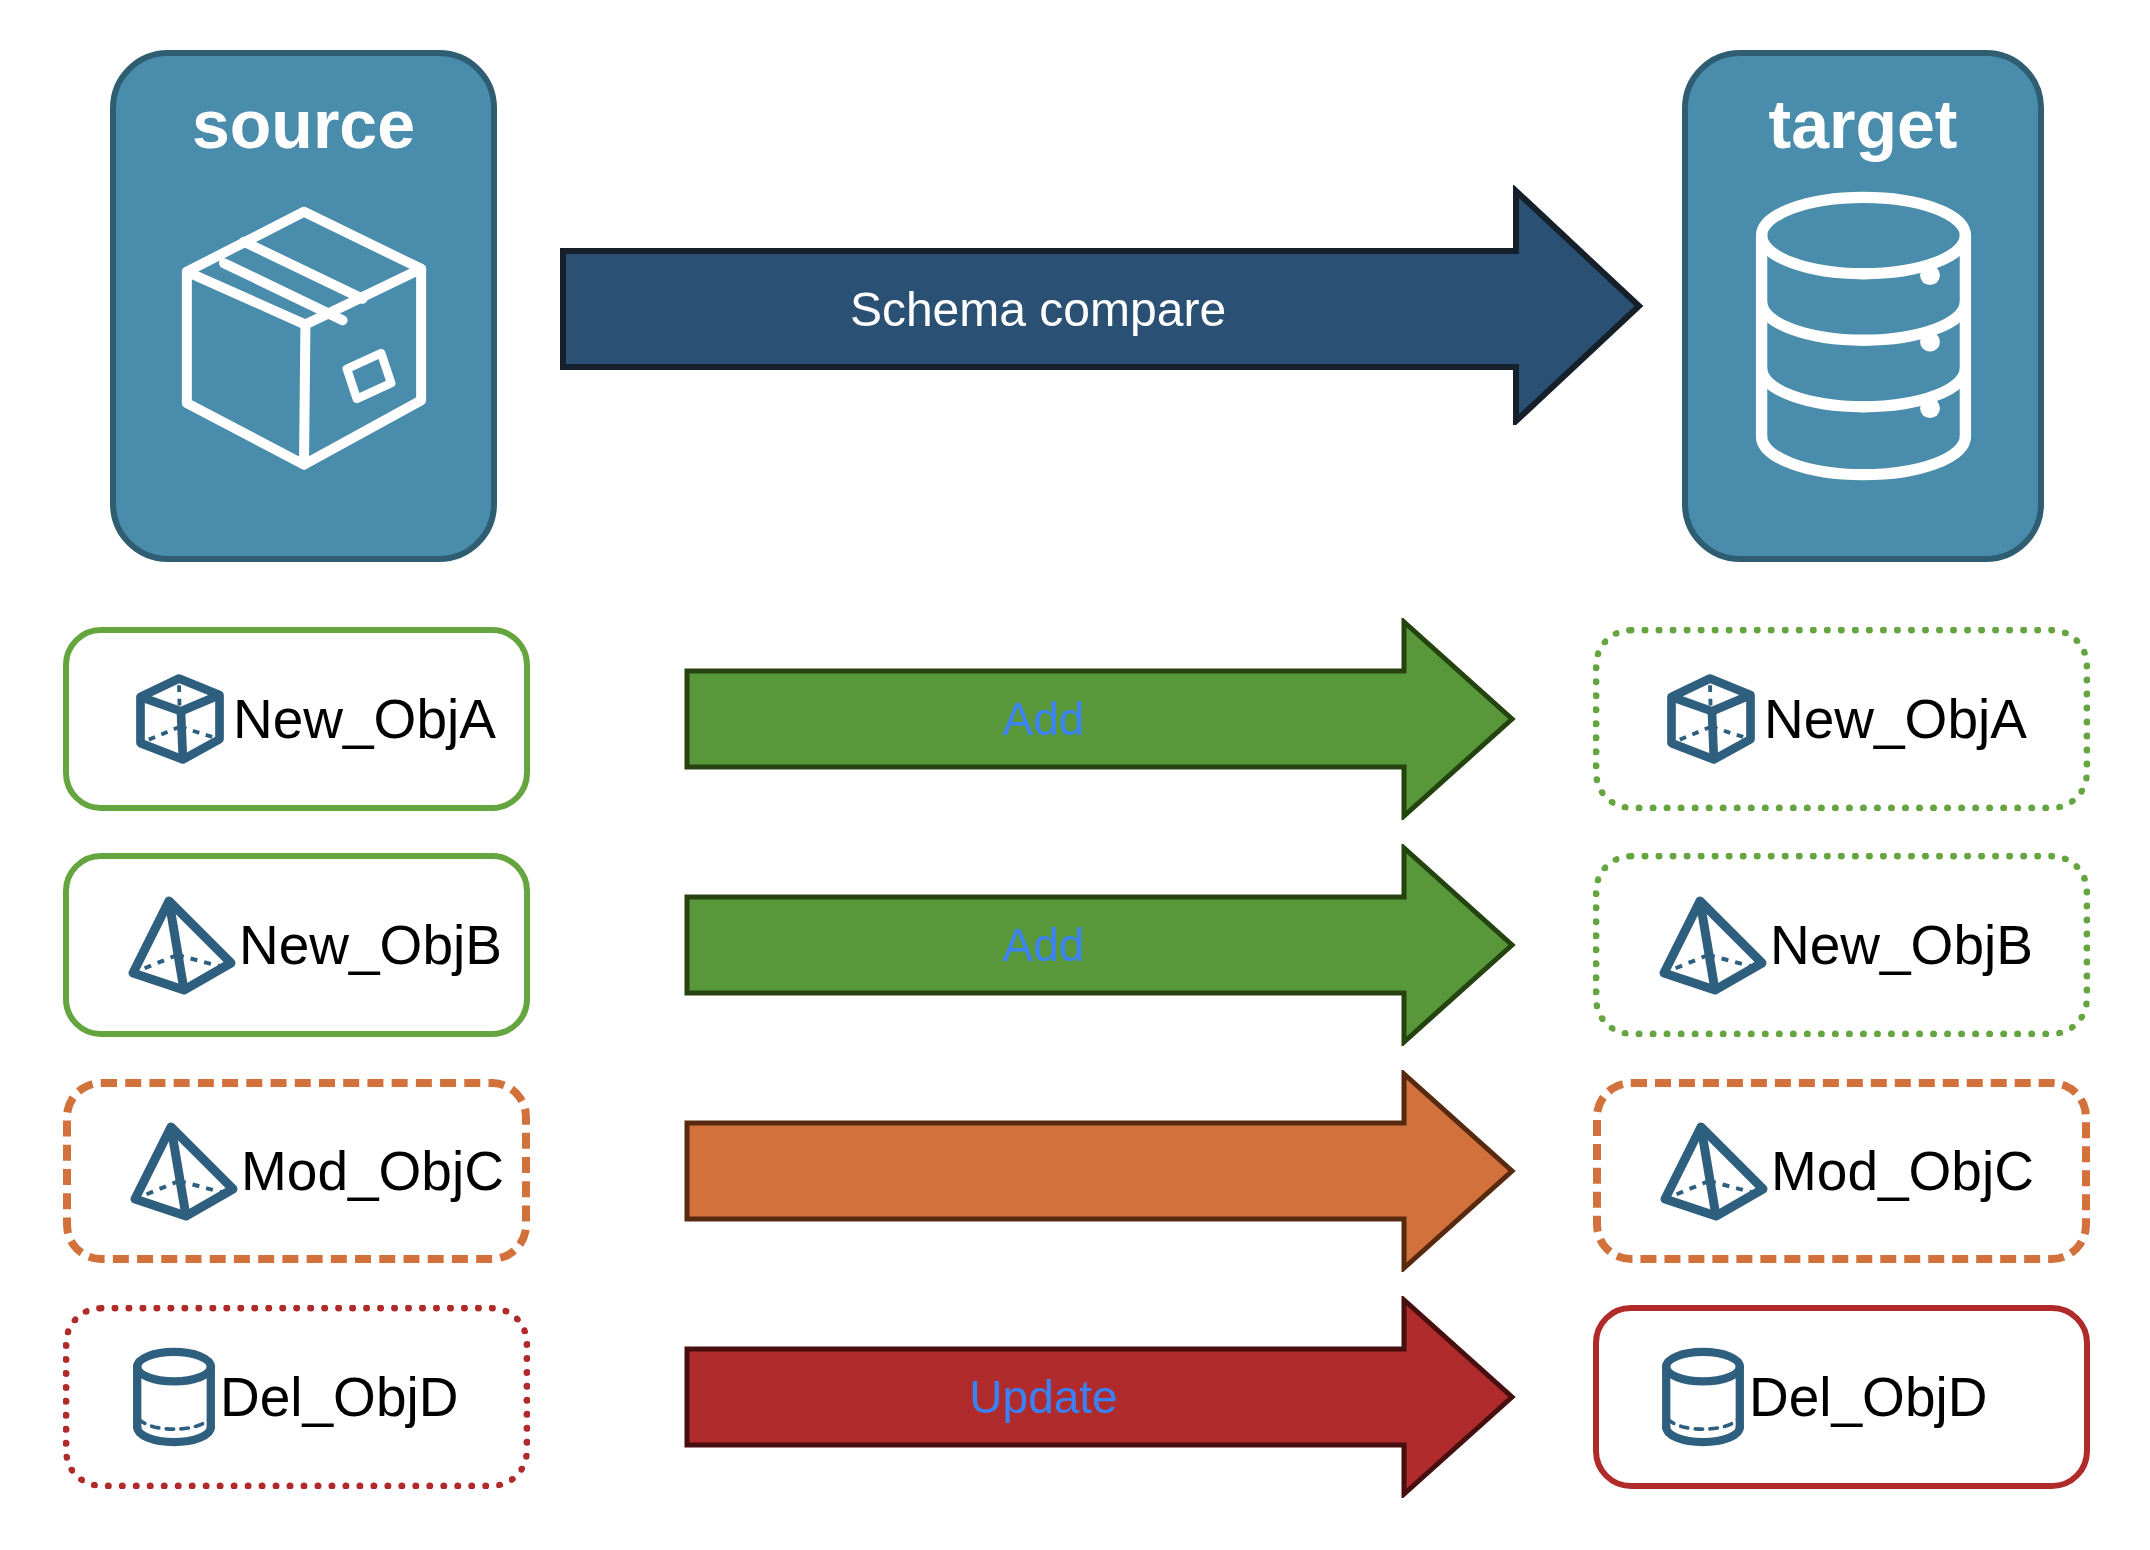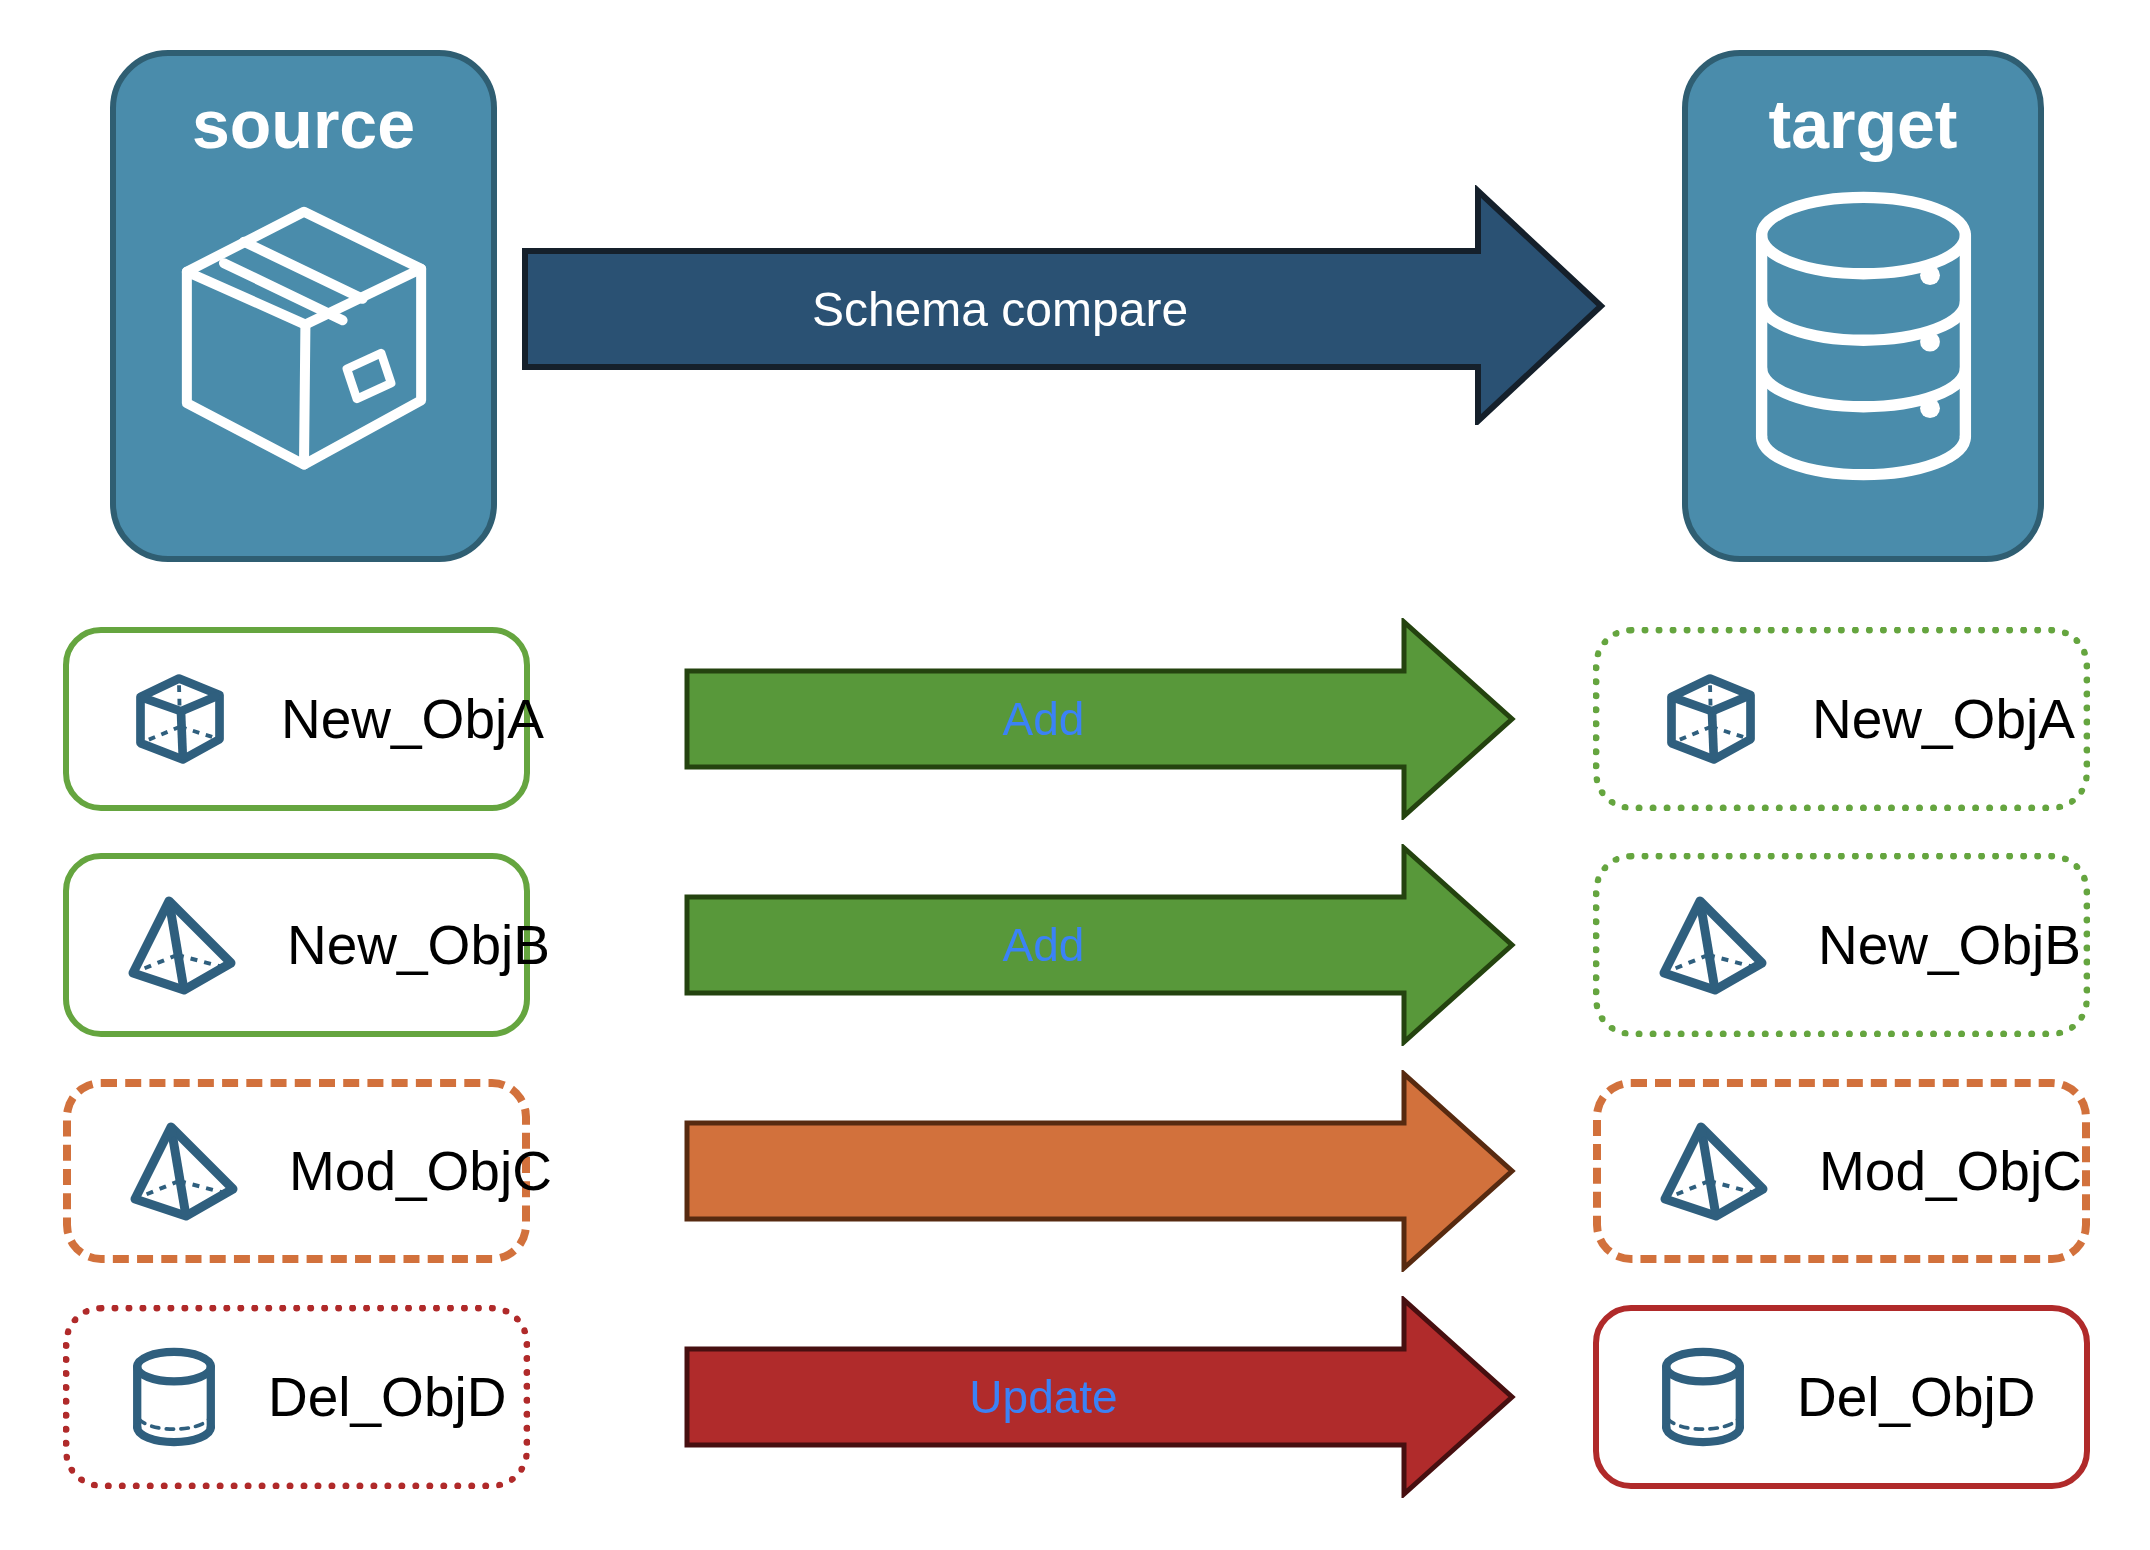--- a/index.html
+++ b/index.html
@@ -15,33 +15,33 @@
     border-radius:58px;box-sizing:border-box;
     display:flex;flex-direction:column;align-items:center;
   }
   #source-panel{left:110px;}
   #target-panel{left:1682px;width:362px;}
   .panel-title{
     margin-top:34px;color:#ffffff;font-size:68px;font-weight:bold;line-height:1;
   }
   .panel-icon{margin-top:28px;}
   
-  .compare-arrow{position:absolute;left:522px;top:185px;width:1085px;height:240px;}
+  .compare-arrow{position:absolute;left:560px;top:185px;width:1085px;height:240px;}
   .compare-arrow-label{
     position:absolute;left:0;top:66px;width:956px;height:116px;
     display:flex;align-items:center;justify-content:center;
     color:#ffffff;font-size:48px;
   }
   
   #diff-rows{position:absolute;left:0;top:627px;width:2150px;}
   .row{position:relative;height:184px;margin-bottom:42px;}
   .obj-box{
     position:absolute;top:0;bottom:0;background:#ffffff;border-radius:38px;
     box-sizing:border-box;display:flex;align-items:center;
-    padding-left:58px;gap:48px;
+    padding-left:58px;
   }
   .left-box{left:63px;width:467px;}
   .right-box{left:1593px;width:497px;}
   .solid-green {border:6px solid var(--green,#65a53f);}
   .dotted-green{border:7px dotted var(--green,#65a53f);}
   .dashed-orange{border:8px dashed var(--orange,#d2713c);align-items:center;}
   .dotted-red {border:7px dotted var(--red,#b02a2a);}
   .solid-red  {border:6px solid var(--red,#b02a2a);}
   .obj-label{font-size:55px;color:#000000;white-space:nowrap;}
   .row-arrow{

